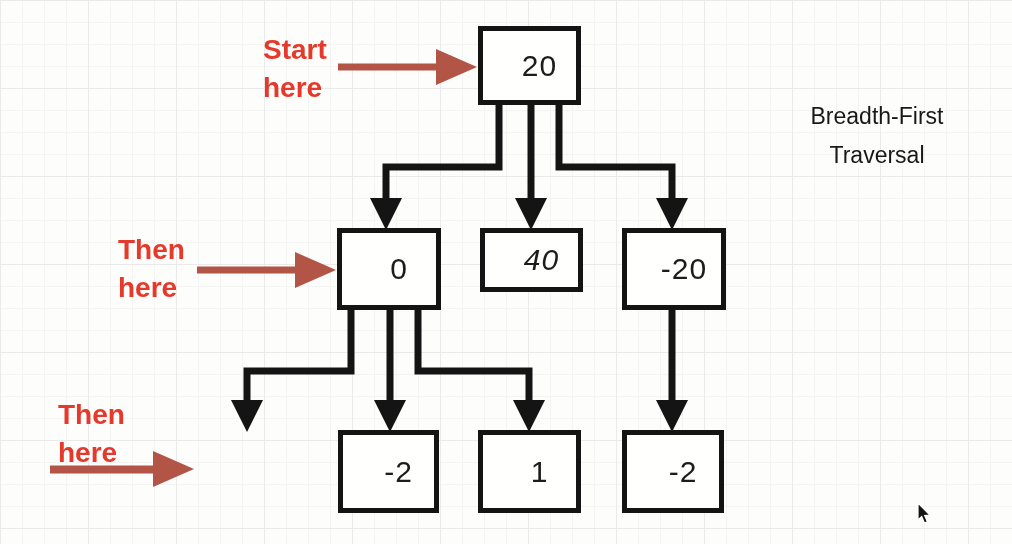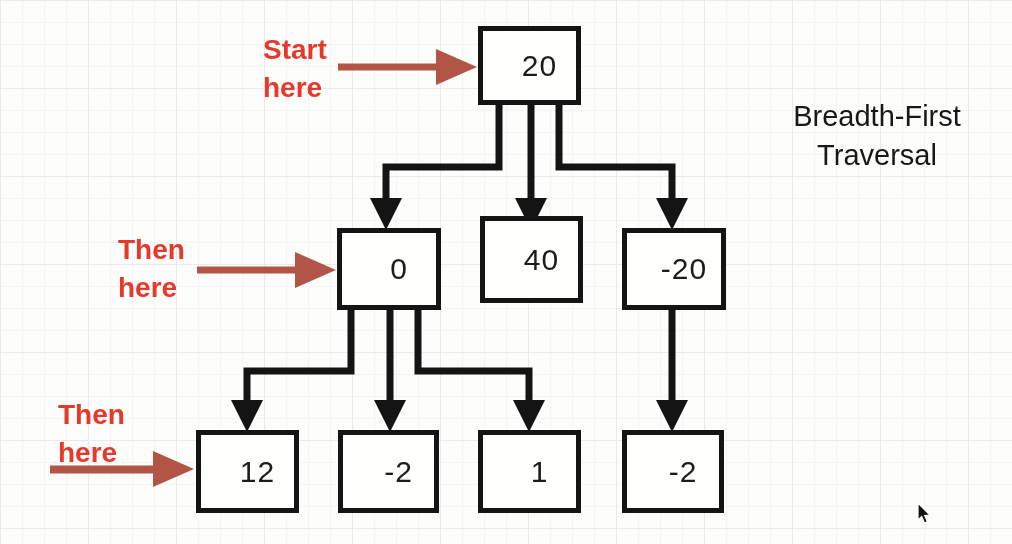--- a/index.html
+++ b/index.html
@@ -16,36 +16,36 @@
   }
   .conn-layer{position:absolute;left:0;top:0;width:1012px;height:544px;}
   .node{
     position:absolute;box-sizing:border-box;
     border:5px solid #141414;background:#fffffe;
     display:flex;align-items:center;justify-content:center;
     font-size:30px;color:#1c1c1c;letter-spacing:1px;padding-left:20px;
   }
   .n20 {left:478px;top:26px; width:103px;height:79px;}
   .n0  {left:337px;top:228px;width:104px;height:82px;}
-  .n40 {left:480px;top:216px;width:103px;height:87px;}
+  .n40 {left:480px;top:228px;width:103px;height:64px;font-style:italic;}
   .n15 {left:622px;top:228px;width:104px;height:82px;}
   .n12 {left:196px;top:430px;width:103px;height:83px;}
   .n2a {left:338px;top:430px;width:101px;height:83px;}
   .n1  {left:478px;top:430px;width:103px;height:83px;}
   .n2b {left:622px;top:430px;width:102px;height:83px;}
   .annotation{
     position:absolute;color:#e5392b;font-size:28px;line-height:38px;
     width:84px;white-space:normal;font-weight:bold;
   }
   .ann-start{left:263px;top:31px;}
   .ann-then1{left:118px;top:231px;}
   .ann-then2{left:58px;top:396px;}
   .diagram-title{
     position:absolute;left:772px;top:97px;width:210px;
-    color:#181818;font-size:29px;line-height:39px;text-align:center;
+    color:#181818;font-size:23px;line-height:39px;text-align:center;
   }
 </style>
 </head>
 <body>
 
 <div class="canvas">
 
   <svg class="conn-layer" width="1012" height="544" viewBox="0 0 1012 544">
     <g stroke="#141414" stroke-width="7" fill="none">
       <path d="M499 102 V167 H386 V201"></path>
@@ -70,21 +70,20 @@
       <path d="M197 266.5 H295 V252 L336 270 L295 288 V273.5 H197 Z"></path>
       <path d="M50 465.5 H153 V451 L194 469 L153 487 V473.5 H50 Z"></path>
     </g>
     <path d="M918 503 l0 17 l3.7 -3.4 l2.7 6.4 l3 -1.3 l-2.7 -6.2 l5.2 -0.4 z" fill="#141414" stroke="#ffffff" stroke-width="1.2"></path>
   </svg>
 
   <div class="node n20">20</div>
   <div class="node n0">0</div>
   <div class="node n40">40</div>
   <div class="node n15">-20</div>
-  <div class="node n12">12</div>
   <div class="node n2a">-2</div>
   <div class="node n1">1</div>
   <div class="node n2b">-2</div>
 
   <div class="annotation ann-start">Start here</div>
   <div class="annotation ann-then1">Then here</div>
   <div class="annotation ann-then2">Then here</div>
 
   <div class="diagram-title">Breadth-First Traversal</div>
 

